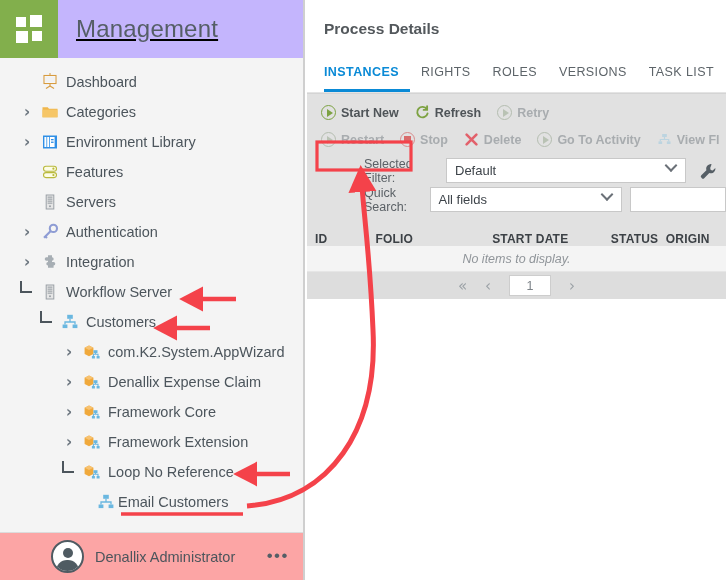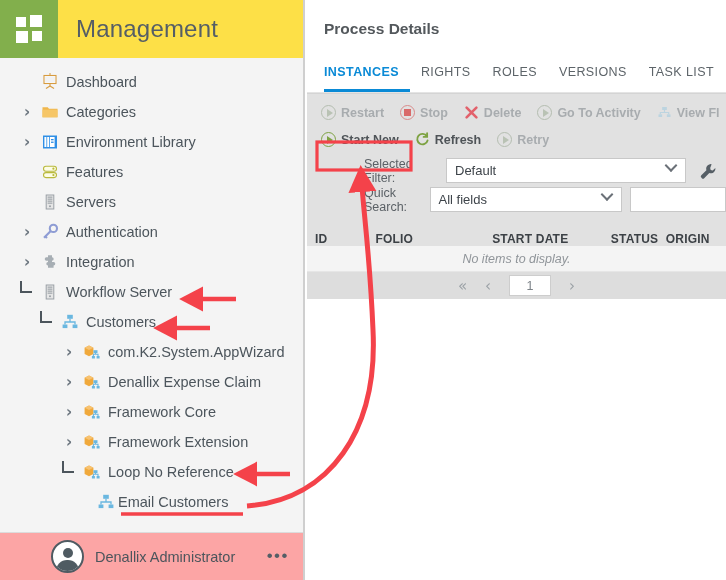--- a/index.html
+++ b/index.html
@@ -14,22 +14,22 @@
   
   #sidebar {
     position: absolute; left: 0; top: 0;
     width: 305px; height: 580px;
     background: #f4f4f4;
     border-right: 2px solid #cfcfcf;
   }
   #brandbar {
     position: relative;
     height: 58px;
-    background: #fde047;
-    display: flex; align-items: center;
+    background: #c4b5fd;
+    display: flex; align-items: center; text-decoration: underline;
   }
   #logo {
     width: 58px; height: 58px;
     background: #82af4c;
     position: relative; flex: 0 0 58px;
   }
   #logo i { position: absolute; background: #ffffff; display:block; }
   #logo i.a { left: 16px; top: 17px; width: 10px; height: 10px; }
   #logo i.b { left: 30px; top: 15px; width: 12px; height: 12px; }
   #logo i.c { left: 16px; top: 31px; width: 12px; height: 12px; }
@@ -454,20 +454,47 @@
     <div id="tabs">
         <div class="tab active">INSTANCES</div>
         <div class="tab">RIGHTS</div>
         <div class="tab">ROLES</div>
         <div class="tab">VERSIONS</div>
         <div class="tab">TASK LIST</div>
         <div class="tab">ERRO</div>
       </div>
 
     <div id="toolbar">
+      <div class="tbrow" id="tbrow2">
+          <div class="tbbtn enabled">
+            <span class="ic">
+              <span class="circleic on">
+                <span class="tri"></span>
+              </span>
+            </span>
+            <span>Start New</span>
+          </div>
+          <div class="tbbtn enabled">
+            <span class="ic">
+              <svg width="15" height="15" viewBox="0 0 16 16">
+                <path d="M12.6 4.4A5.6 5.6 0 1 0 13.4 9" fill="none" stroke="#7da242" stroke-width="2" stroke-linecap="round"></path>
+                <path d="M12.9 1.2 L12.9 5.2 L9.2 5.2" fill="none" stroke="#7da242" stroke-width="2" stroke-linecap="round"></path>
+              </svg>
+            </span>
+            <span>Refresh</span>
+          </div>
+          <div class="tbbtn">
+            <span class="ic">
+              <span class="circleic">
+                <span class="tri"></span>
+              </span>
+            </span>
+            <span>Retry</span>
+          </div>
+        </div>
       <div class="tbrow" id="tbrow1">
           <div class="tbbtn">
             <span class="ic">
               <span class="circleic">
                 <span class="tri"></span>
               </span>
             </span>
             <span>Restart</span>
           </div>
           <div class="tbbtn">
@@ -497,47 +524,20 @@
           <div class="tbbtn">
             <span class="ic">
               <svg width="15" height="15" viewBox="0 0 18 18">
                 <rect x="6.2" y="2.4" width="5.6" height="3.6" fill="#bcd4e0"></rect>
                 <rect x="1.8" y="11.2" width="4.4" height="3.2" fill="#bcd4e0"></rect>
                 <rect x="11.8" y="11.2" width="4.4" height="3.2" fill="#bcd4e0"></rect>
                 <path d="M9 6v3M4 11.2V9h10v2.2" stroke="#bcd4e0" stroke-width="1.4" fill="none"></path>
               </svg>
             </span>
             <span>View Fl</span>
-          </div>
-        </div>
-      <div class="tbrow" id="tbrow2">
-          <div class="tbbtn enabled">
-            <span class="ic">
-              <span class="circleic on">
-                <span class="tri"></span>
-              </span>
-            </span>
-            <span>Start New</span>
-          </div>
-          <div class="tbbtn enabled">
-            <span class="ic">
-              <svg width="15" height="15" viewBox="0 0 16 16">
-                <path d="M12.6 4.4A5.6 5.6 0 1 0 13.4 9" fill="none" stroke="#7da242" stroke-width="2" stroke-linecap="round"></path>
-                <path d="M12.9 1.2 L12.9 5.2 L9.2 5.2" fill="none" stroke="#7da242" stroke-width="2" stroke-linecap="round"></path>
-              </svg>
-            </span>
-            <span>Refresh</span>
-          </div>
-          <div class="tbbtn">
-            <span class="ic">
-              <span class="circleic">
-                <span class="tri"></span>
-              </span>
-            </span>
-            <span>Retry</span>
           </div>
         </div>
     </div>
 
     <div id="filters">
       <div class="fltrow">
         <div class="fltlabel">Selected Filter:</div>
         <div class="selwrap">
           <span>Default</span>
           <i class="chev"></i>

